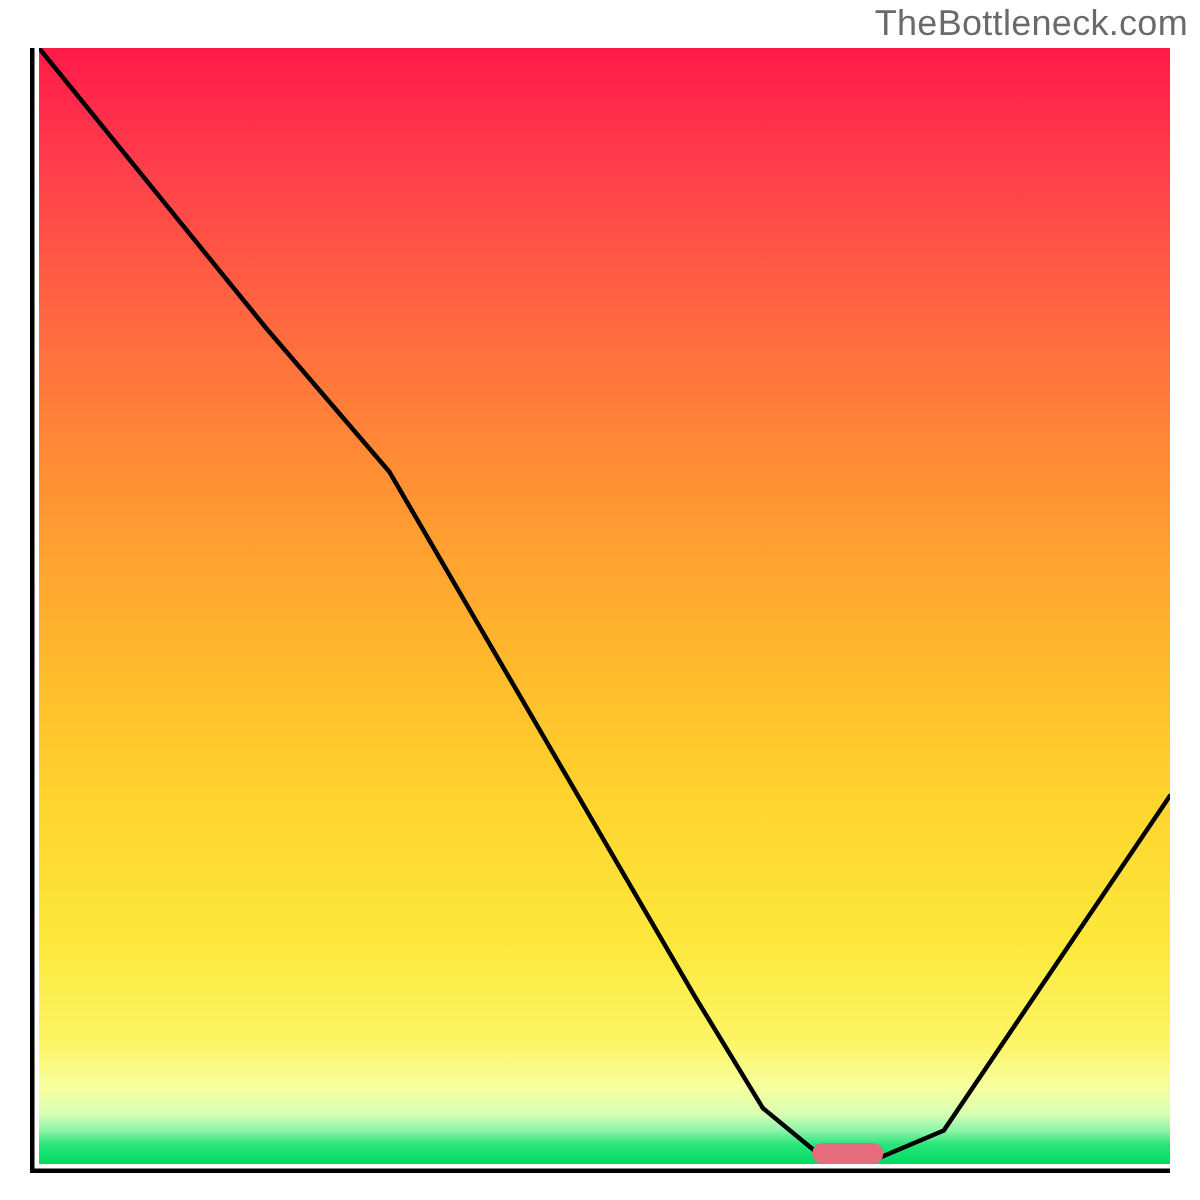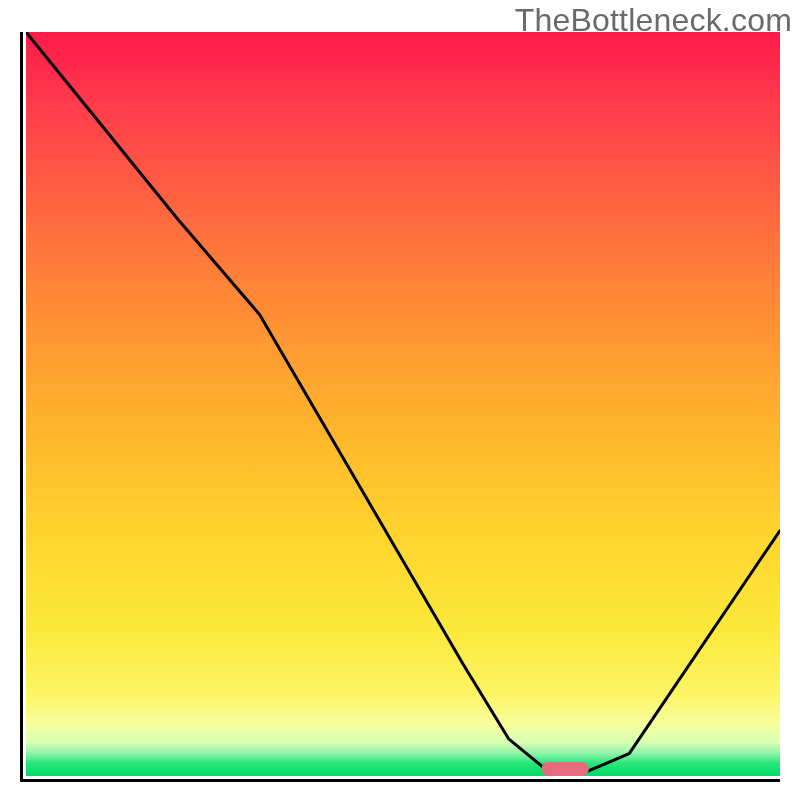--- a/index.html
+++ b/index.html
@@ -14,21 +14,21 @@
   #wrap {
     position: relative;
     width: 800px;
     height: 800px;
   }
   #watermark {
     position: absolute;
     top: 2px;
     right: 8px;
     color: #6a6a6a;
-    font-size: 32px;
+    font-size: 24px;
     font-weight: 500;
     letter-spacing: 0.2px;
   }
   #plot-frame {
     position: absolute;
     left: 20px;
     top: 32px;
     width: 760px;
     height: 750px;
     border-left: 3px solid #000;

